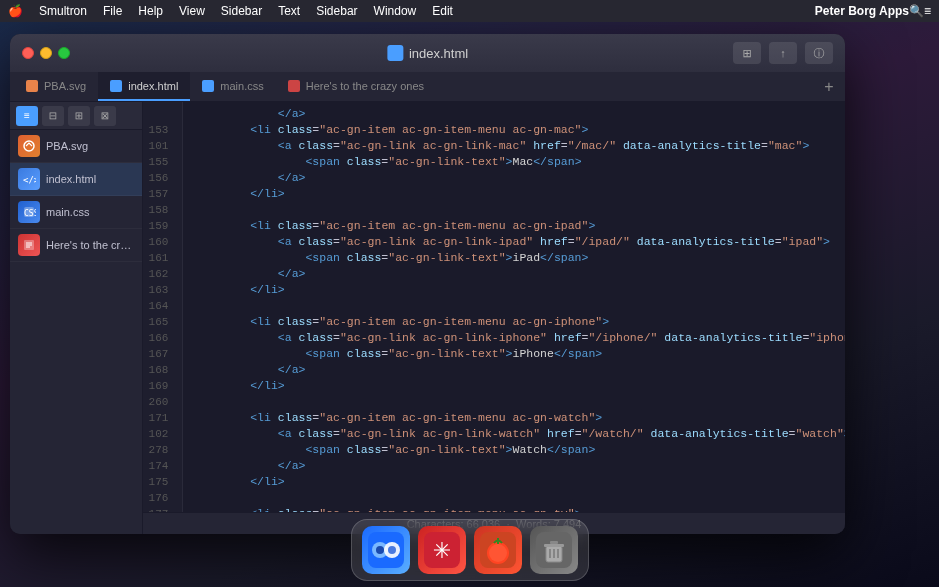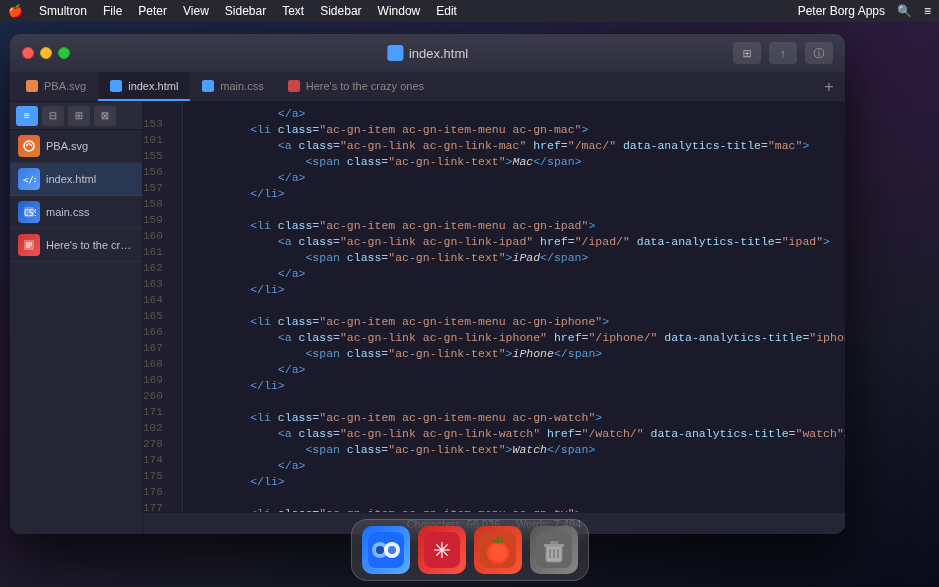--- a/index.html
+++ b/index.html
@@ -26,21 +26,22 @@
     }
     .menu-bar-item {
       font-size: 12px;
       color: white;
       cursor: pointer;
     }
     .menu-bar-right {
       margin-left: auto;
       display: flex;
       align-items: center;
-      gap: 12px;
+      gap: 0;
+      font-weight: bold;
     }
     .menu-bar-right span {
       font-size: 12px;
       color: white;
     }
 
     
     .desktop {
       width: 100%;
       height: calc(587px - 22px);
@@ -266,22 +267,22 @@
       flex: 1;
       overflow: auto;
       display: flex;
       font-family: 'Menlo', 'Monaco', 'Courier New', monospace;
       font-size: 11.5px;
       line-height: 16px;
     }
     .line-numbers {
       width: 40px;
       background: #1e1e2e;
-      padding: 14px 0;
-      text-align: left;
+      padding: 20px 0;
+      text-align: center;
       flex-shrink: 0;
       border-right: 1px solid #2a2a3a;
     }
     .line-num {
       padding-right: 8px;
       color: #555;
       line-height: 16px;
       font-size: 11px;
       display: block;
     }
@@ -293,21 +294,21 @@
     .code-line {
       line-height: 16px;
       white-space: pre;
       color: #c0c0d0;
     }
 
     
     .c-tag { color: #569cd6; }
     .c-attr { color: #9cdcfe; text-align: right; }
     .c-val { color: #ce9178; }
-    .c-text { color: #d4d4d4; font-style: italic; }
+    .c-text { color: #d4d4d4; }
 
     
     .status-bar {
       height: 22px;
       background: #252535;
       border-top: 1px solid #1a1a2a;
       display: flex;
       align-items: center;
       justify-content: center;
       flex-shrink: 0;
@@ -346,21 +347,21 @@
     .dock-finder { background: linear-gradient(135deg, #1a6aff, #5aaeff); }
     .dock-smultron { background: linear-gradient(135deg, #cc2222, #ff4444); color: white; }
   </style>
 </head>
 <body>
 
 <div class="menu-bar">
   <span class="menu-bar-item">🍎</span>
   <span class="menu-bar-item">Smultron</span>
   <span class="menu-bar-item">File</span>
-  <span class="menu-bar-item">Peter</span>
+  <span class="menu-bar-item">Help</span>
   <span class="menu-bar-item">View</span>
   <span class="menu-bar-item">Sidebar</span>
   <span class="menu-bar-item">Text</span>
   <span class="menu-bar-item">Sidebar</span>
   <span class="menu-bar-item">Window</span>
   <span class="menu-bar-item">Edit</span>
   <div class="menu-bar-right">
     <span>Peter Borg Apps</span>
     <span>🔍</span>
     <span>≡</span>

